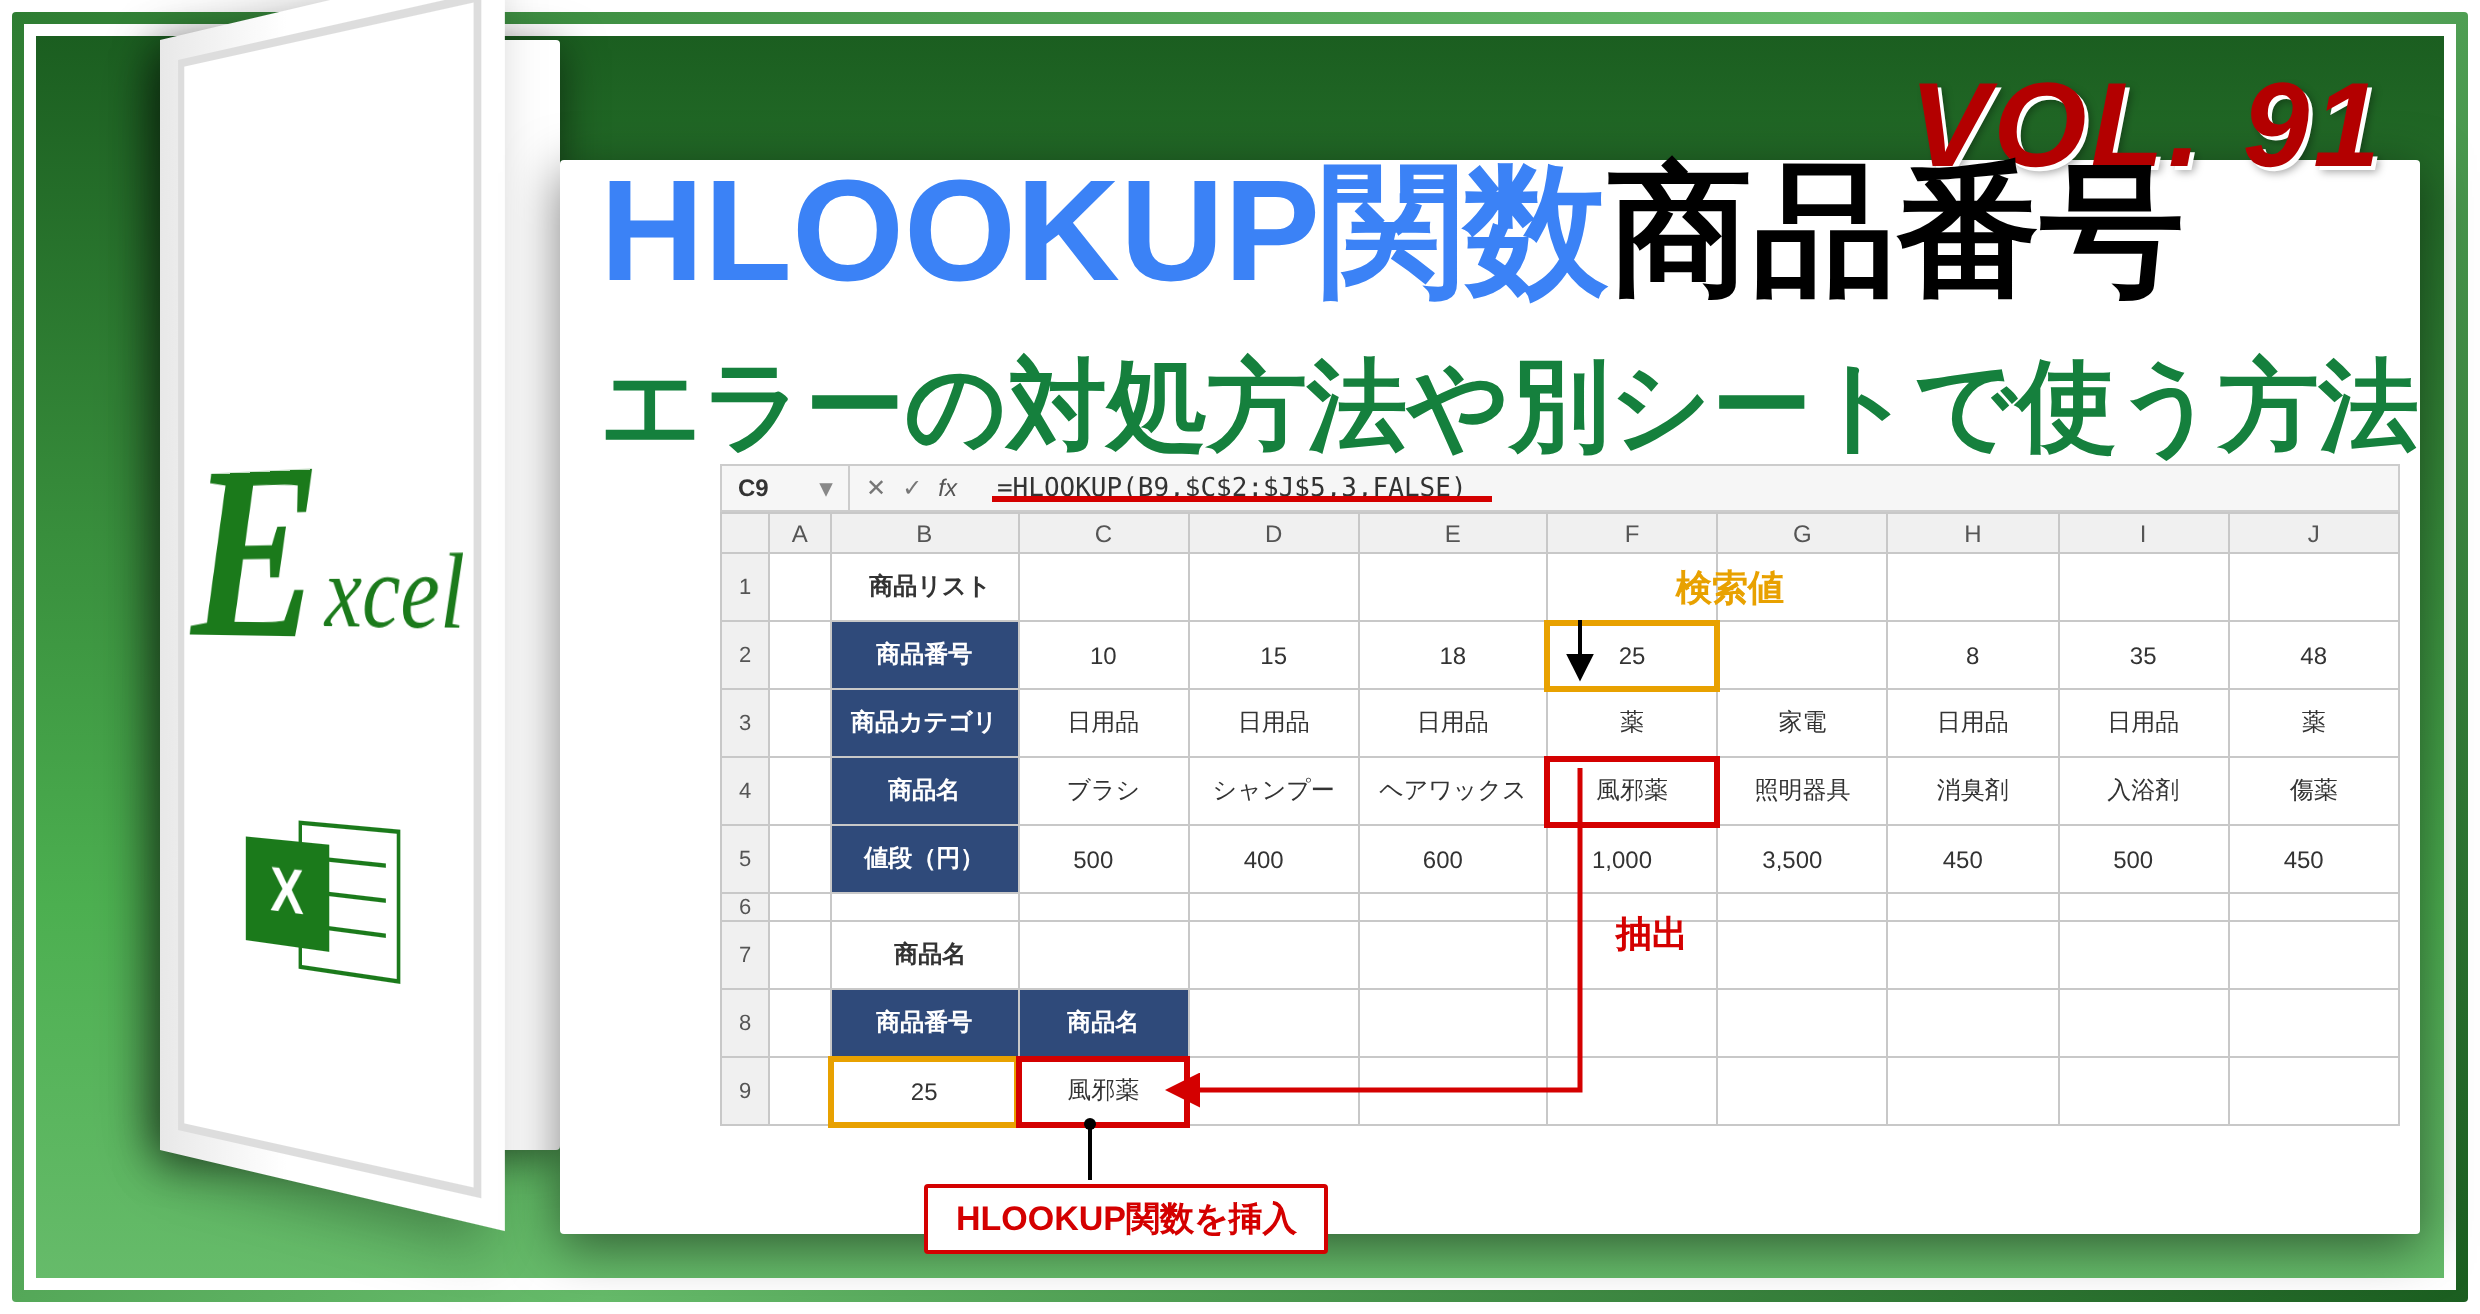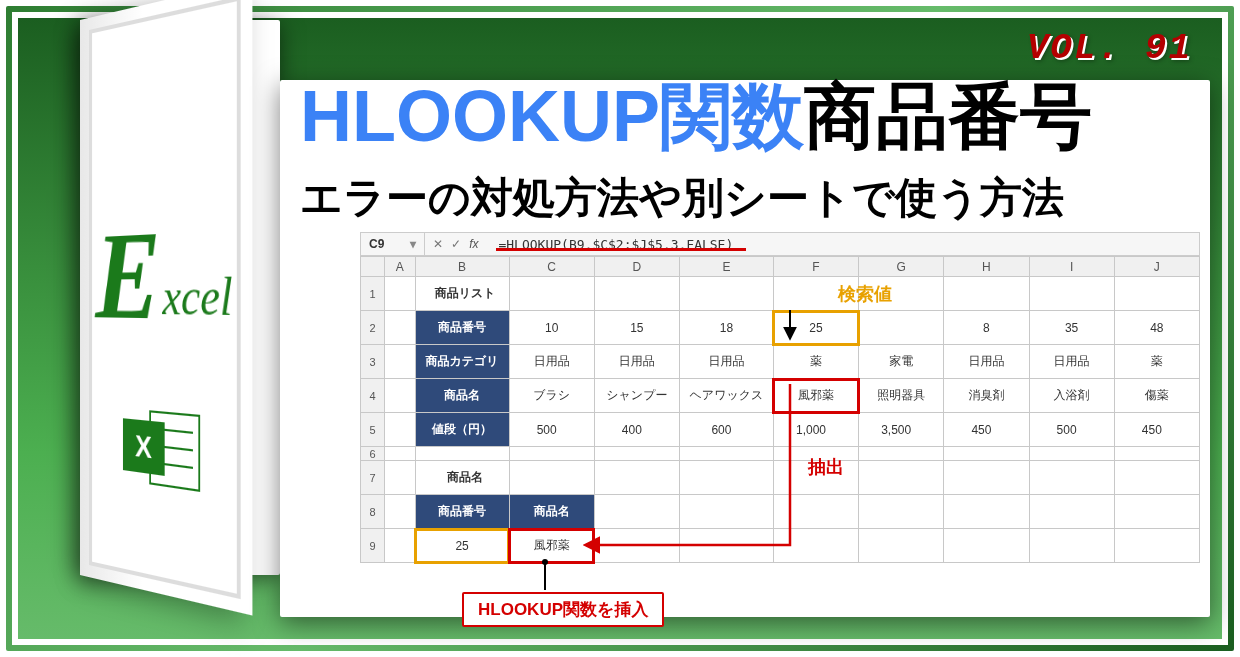--- a/index.html
+++ b/index.html
@@ -123,24 +123,24 @@
     background: #fff;
     box-shadow: 0 6px 26px rgba(0,0,0,.5);
     border-radius: 2px;
   }
 
   
   .vol {
     position: absolute;
     right: 48px;
     top: 28px;
-    font-family: Liberation Mono, monospace;
+    font-family: Liberation Sans, sans-serif;
     font-style: italic;
     font-weight: 700;
-    font-size: 36px;
+    font-size: 60px;
     color: #b30000;
     text-shadow: 2px 2px 0 #fff, 3px 3px 4px rgba(0,0,0,.35);
     letter-spacing: 2px;
   }
 
   
   .title1 {
     position: absolute;
     left: 300px;
     top: 80px;
@@ -148,23 +148,23 @@
     font-weight: 800;
     line-height: 1;
     white-space: nowrap;
   }
   .title1 .red { color:#3b82f6; text-shadow:1px 1px 0 #fff; }
   .title1 .blk { color:#000; }
   .title2 {
     position:absolute;
     left:300px;
     top:170px;
-    font-size:42px;
+    font-size:50px;
     font-weight:700;
-    color:#000000;
+    color:#15803d;
     white-space:nowrap;
   }
 
   
   .sheet {
     position:absolute;
     left:360px;
     top:232px;
     width:840px;
     font-size:12px;

